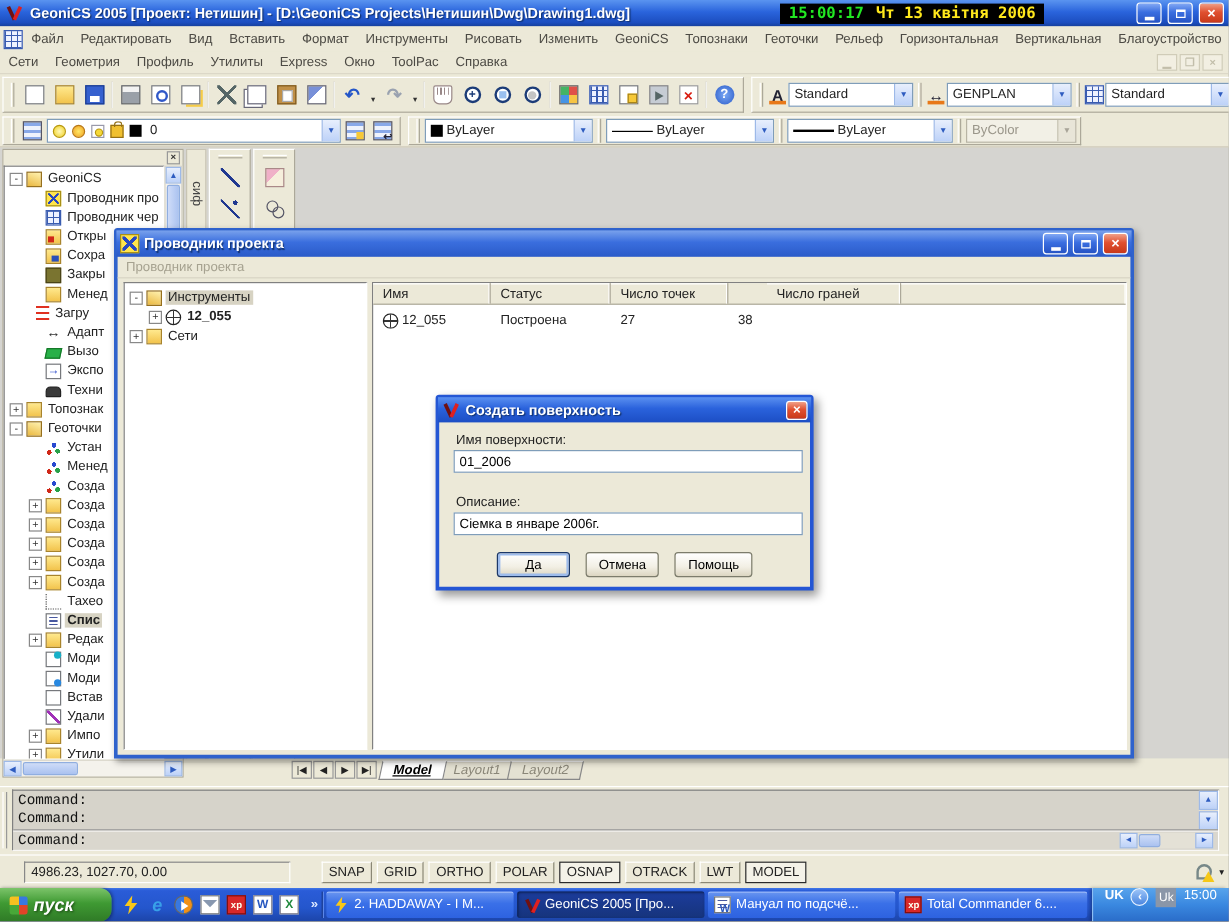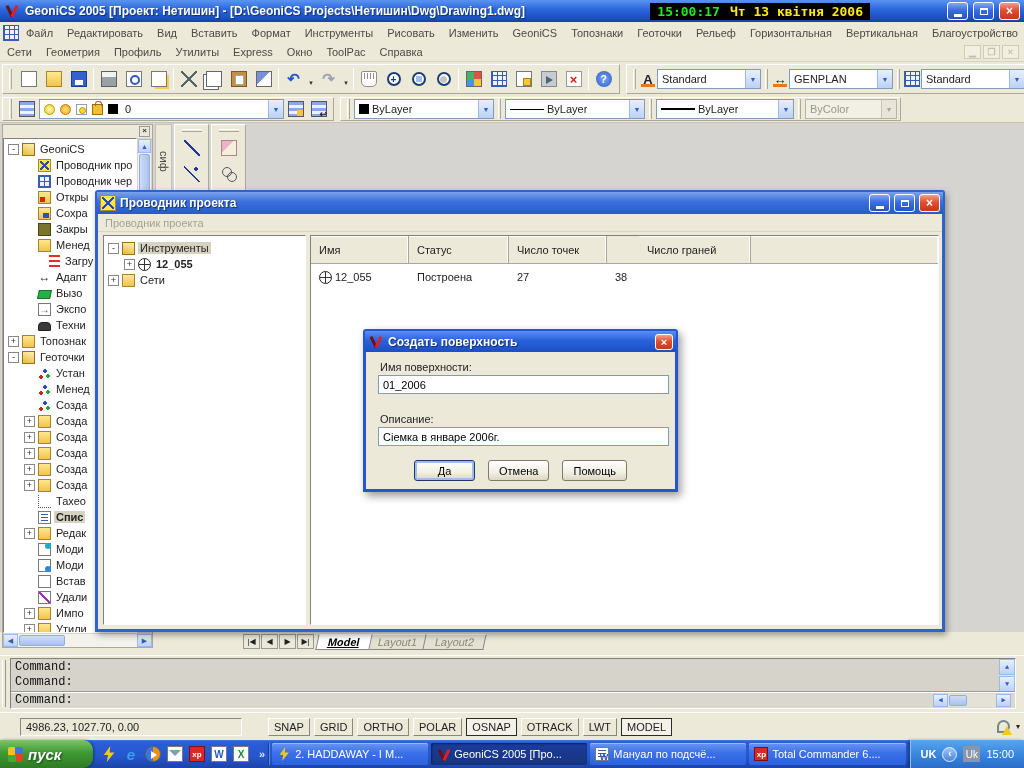--- a/index.html
+++ b/index.html
@@ -216,21 +216,21 @@
 
 .pxwin{position:absolute;left:95px;top:190px;width:850px;height:442px;z-index:10;background:#ece9d8;
  border:3px solid #2f62cc;border-radius:3px 3px 0 0;box-shadow:2px 3px 6px rgba(0,0,0,.35)}
 .pxtitle{height:22px;display:flex;align-items:center;gap:4px;padding:0 3px;margin:-1px -1px 0 -1px;
  background:linear-gradient(180deg,#7aa2ec 0%,#3a6ede 45%,#2a5ac8 100%)}
 .pxtitle .title-text{font-size:12px}
 .pxmenu{height:18px;display:flex;align-items:center;padding:0 7px;color:#a6a290;border-bottom:1px solid #d8d4c4}
 .pxcontent{position:absolute;left:2px;right:2px;top:42px;bottom:4px}
 .pxtreebox{position:absolute;left:3px;top:0;width:203px;bottom:0;background:#fff;border:1px solid;border-color:#808080 #fff #fff #808080;padding-top:4px}
 .pxlistbox{position:absolute;left:210px;right:1px;top:0;bottom:0;background:#fff;border:1px solid;border-color:#808080 #fff #fff #808080;display:flex;flex-direction:column}
-.lheader{display:flex;height:28px;background:#ece9d8;border-bottom:1px solid #aca899;flex:none}
+.lheader{display:flex;height:18px;background:#ece9d8;border-bottom:1px solid #aca899;flex:none}
 .hcell{display:flex;align-items:center;padding:0 8px;border-right:1px solid #aca899;box-shadow:inset -1px 0 0 #fff,inset 0 1px 0 #fff;white-space:nowrap;overflow:hidden}
 .hcell.fill{flex:1;border-right:none}
 .lrow{display:flex;align-items:center;height:18px;margin-top:4px}
 .lcell{display:flex;align-items:center;padding:0 8px;white-space:nowrap;overflow:hidden}
 
 
 .dialog{position:absolute;left:363px;top:329px;width:315px;height:163px;z-index:20;background:#ece9d8;
  border:3px solid #2456d4;border-radius:3px 3px 0 0;box-shadow:3px 4px 8px rgba(0,0,0,.4)}
 .dlgtitle{height:21px;display:flex;align-items:center;gap:4px;padding:0 3px;margin:-1px -1px 0 -1px;
  background:linear-gradient(180deg,#5a90f0 0%,#2a62dc 45%,#1c4ec4 100%)}
@@ -277,21 +277,21 @@
 .qlaunch{display:flex;align-items:center;gap:6px;padding:0 8px;flex:none}
 .qicon{width:16px;height:16px}
 .qchevron{color:#dce8ff;font-weight:bold;margin-left:2px}
 .tbsep{width:1px;height:22px;background:#1c3c90;box-shadow:1px 0 0 #5a86e8;margin:0 3px;flex:none}
 .tasks{display:flex;gap:3px;flex:1;min-width:0;padding-right:4px}
 .task{flex:1;min-width:0;max-width:160px;height:22px;border-radius:2px;display:flex;align-items:center;gap:4px;padding:0 5px;color:#fff;
  background:linear-gradient(180deg,#6a96f0,#3a70e8 45%,#2d62e0);box-shadow:inset 0 1px 0 #9ab8f8}
 .task.active{background:linear-gradient(180deg,#1c3c9c,#16347c);box-shadow:inset 1px 1px 2px #0c2050;font-weight:normal}
 .task .tlbl{overflow:hidden;white-space:nowrap;text-overflow:ellipsis;font-size:11px}
 .task .icon{width:14px;height:14px}
-.tray{height:28px;display:flex;align-items:center;gap:6px;padding:0 10px 0 10px;flex:none;
+.tray{height:28px;display:flex;align-items:flex-start;gap:6px;padding:0 10px 0 10px;flex:none;
  background:linear-gradient(180deg,#58a4ec 0%,#3a88e0 50%,#2a6cc8 100%);border-left:1px solid #8cc0f4;box-shadow:-2px 0 3px rgba(0,0,0,.3)}
 .tray .lang{color:#fff;font-weight:bold}
 .traychev{width:15px;height:15px;border-radius:50%;background:linear-gradient(180deg,#9cc4f8,#4a86e0);border:1px solid #e8f2ff;color:#fff;
  font-weight:bold;display:flex;align-items:center;justify-content:center;font-size:10px;line-height:1}
 .langbox{width:17px;height:16px;background:#8a96a8;color:#fff;font-size:10px;display:flex;align-items:center;justify-content:center}
 .tray .time{color:#fff}
 </style>
 </head>
 <body>
 
@@ -538,21 +538,21 @@
           <div class="trow" data-name="palette-tree-item" style="padding-left: 20px;">
             <span class="expbox hiddenbox" data-name="tree-spacer"></span>
             <span class="icon14" data-name="close-drawing-icon"></span>
             <span class="tlabel" data-name="palette-item-label">Закры</span>
           </div>
           <div class="trow" data-name="palette-tree-item" style="padding-left: 20px;">
             <span class="expbox hiddenbox" data-name="tree-spacer"></span>
             <span class="icon14" data-name="manager-folder-icon"></span>
             <span class="tlabel" data-name="palette-item-label">Менед</span>
           </div>
-          <div class="trow" data-name="palette-tree-item" style="padding-left: 31px;">
+          <div class="trow" data-name="palette-tree-item" style="padding-left: 12px;">
             <span class="expbox hiddenbox" data-name="tree-spacer"></span>
             <span class="icon14" data-name="load-classifier-icon"></span>
             <span class="tlabel" data-name="palette-item-label">Загру</span>
           </div>
           <div class="trow" data-name="palette-tree-item" style="padding-left: 20px;">
             <span class="expbox hiddenbox" data-name="tree-spacer"></span>
             <span class="icon14" data-name="adapt-icon"></span>
             <span class="tlabel" data-name="palette-item-label">Адапт</span>
           </div>
           <div class="trow" data-name="palette-tree-item" style="padding-left: 20px;">

